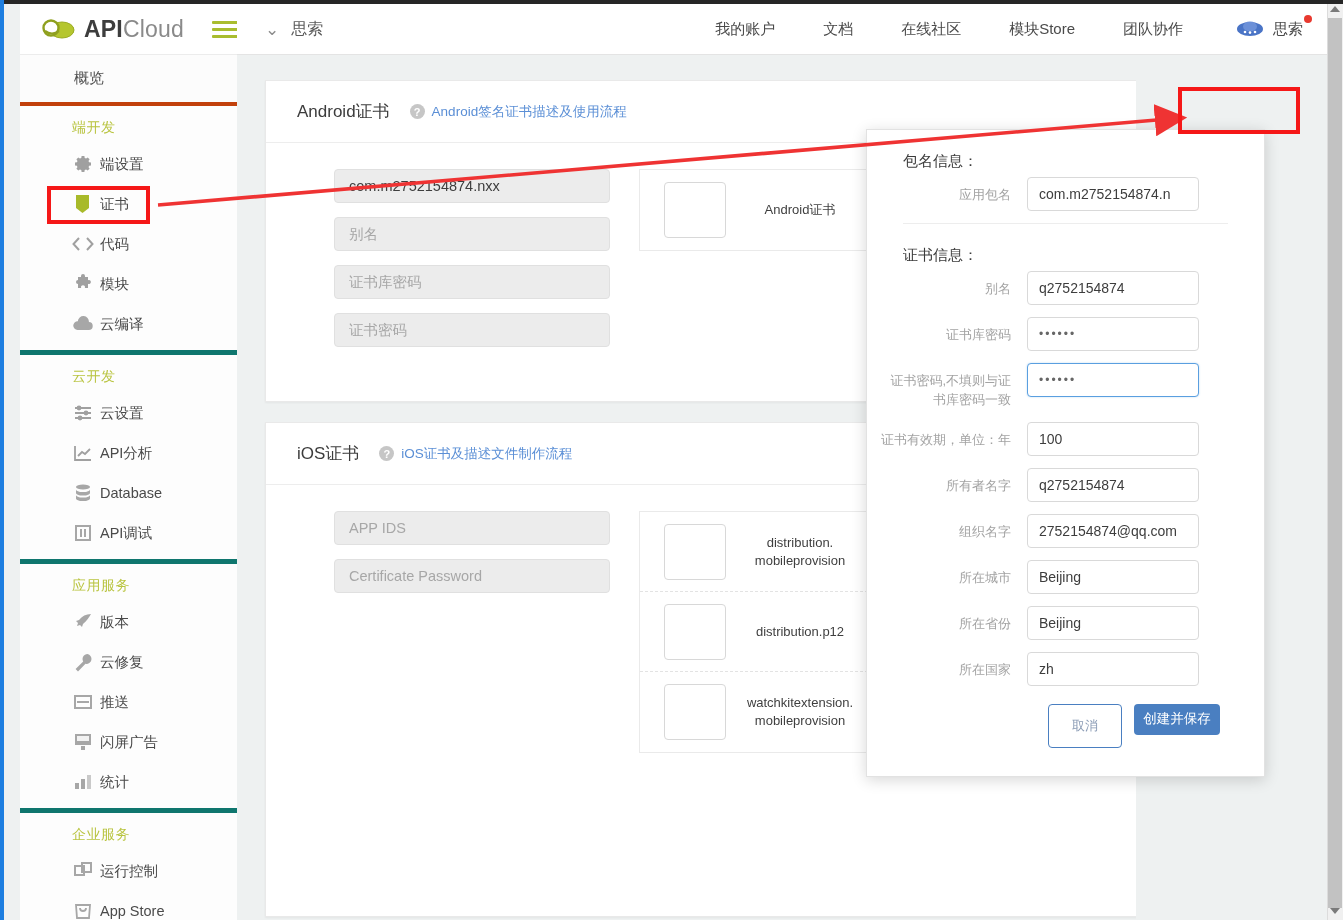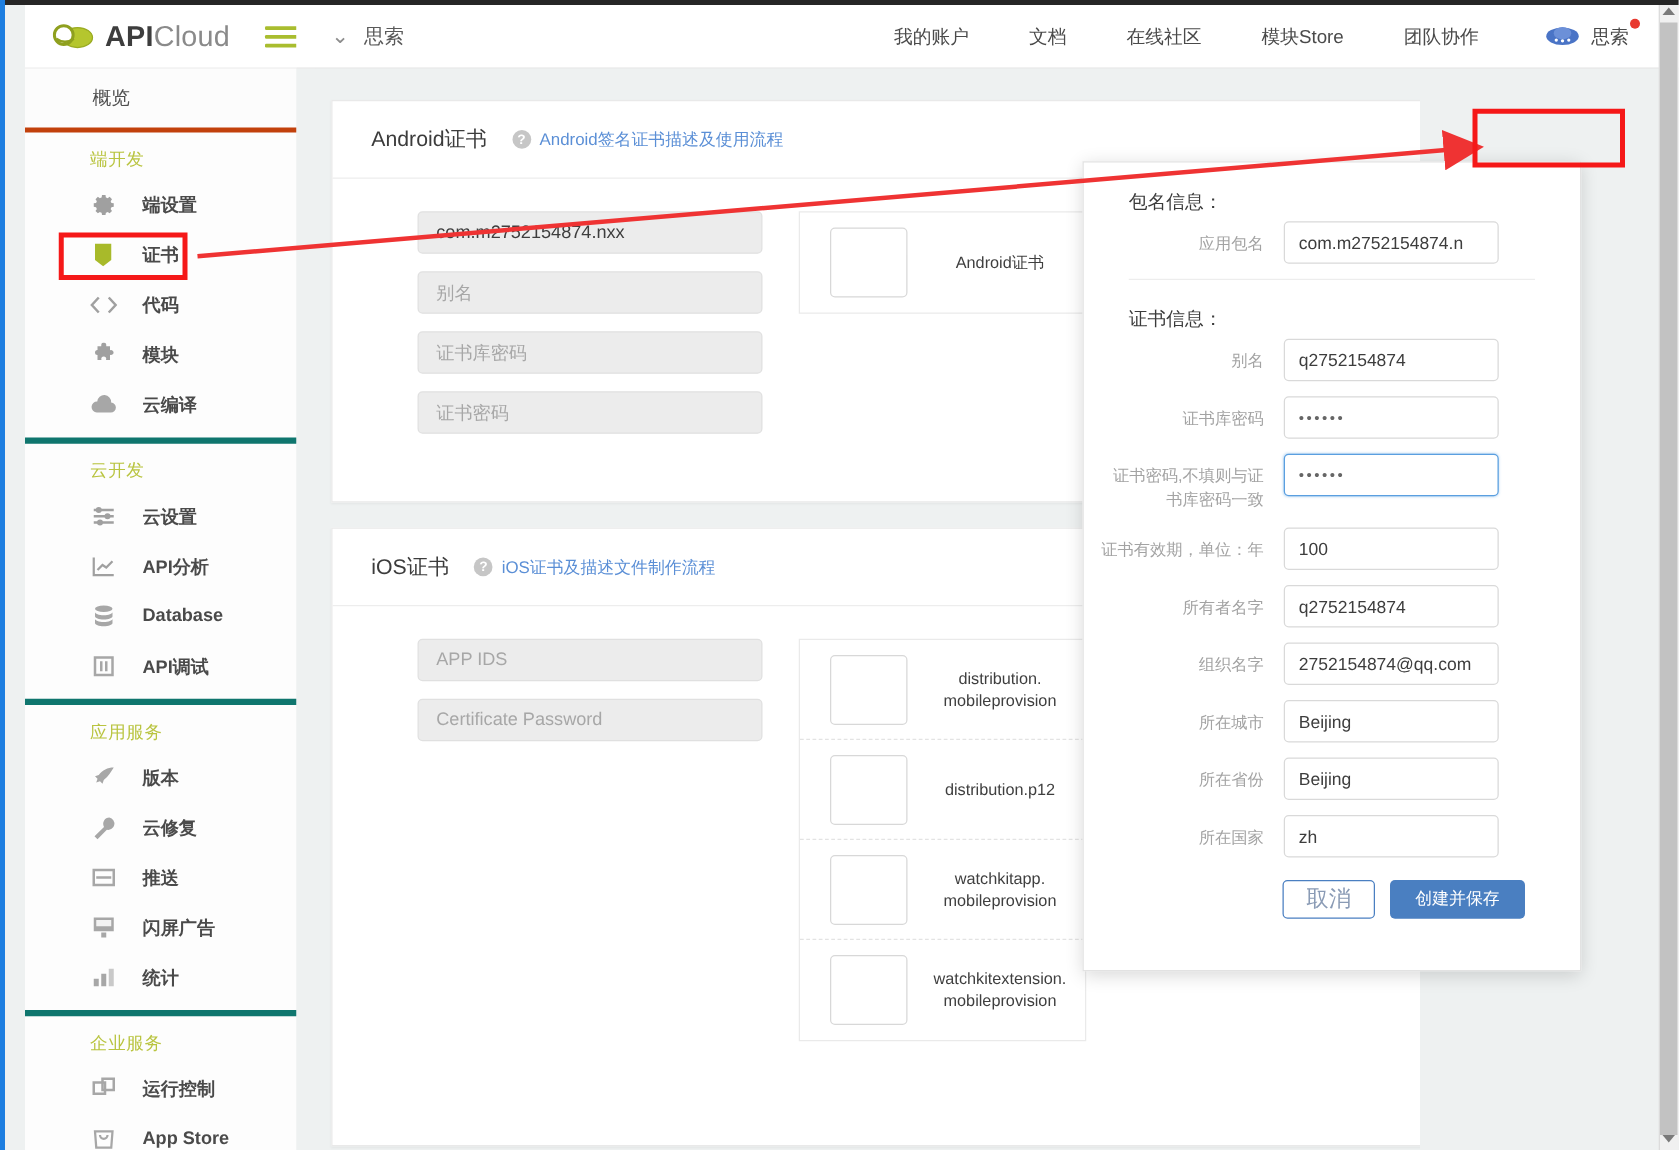--- a/index.html
+++ b/index.html
@@ -60,21 +60,21 @@
   }
   .nav-item {
     display: flex; align-items: center; height: 40px; padding-left: 52px;
     font-size: 14.5px; color: #4a4a4a; cursor: pointer; position: relative;
   }
   .nav-item .ico {
     position: absolute; left: 52px; width: 22px; height: 22px;
     display: flex; align-items: center; justify-content: center;
     color: #9b9b9b;
   }
-  .nav-item .lbl { margin-left: 42px; white-space: nowrap; font-weight: bold; }
+  .nav-item .lbl { margin-left: 28px; white-space: nowrap; }
 
   
   .header {
     position: absolute; top: 4px; left: 237px; width: 1106px; height: 51px;
     background: #fff; border-bottom: 1px solid #e4e4e4;
     display: flex; align-items: center;
   }
   .proj {
     display: flex; align-items: center; margin-left: 28px; cursor: pointer;
   }
@@ -188,26 +188,26 @@
     font-size: 14px; color: #3d3d3d; background: #fff; cursor: text;
     overflow: hidden; white-space: nowrap;
   }
   .m-input.focus { border-color: #5a9fe0; box-shadow: 0 0 2px rgba(90,159,224,.4); }
   .m-input.pwd { letter-spacing: 2px; color: #666; font-size: 12px; }
   .m-divider { height: 1px; background: #ededed; margin: 8px 36px 0 36px; }
   .m-actions {
     display: flex; justify-content: flex-end; padding: 6px 44px 0 0; gap: 12px;
   }
   .btn-cancel {
-    width: 74px; height: 31px; border: 1px solid #4a7fc1; border-radius: 4px;
-    color: #8a9bb5; font-size: 18px; background: #fff;
+    width: 74px; height: 44px; border: 1px solid #4a7fc1; border-radius: 4px;
+    color: #8a9bb5; font-size: 13px; background: #fff;
     display: flex; align-items: center; justify-content: center; cursor: pointer;
   }
   .btn-primary {
-    width: 108px; height: 31px; background: #4a7fc1; border-radius: 4px;
+    width: 86px; height: 31px; background: #4a7fc1; border-radius: 4px;
     color: #fff; font-size: 13.5px;
     display: flex; align-items: center; justify-content: center; cursor: pointer;
   }
 
   
   .hl-box {
     position: absolute; border: 4px solid #f51818; z-index: 60;
     pointer-events: none;
   }
   #hl-sidebar { left: 47px; top: 186px; width: 103px; height: 38px; }
@@ -519,25 +519,20 @@
               <div class="thumb"></div>
               <div class="fname">distribution.
 mobileprovision</div>
             </div>
             <div class="file-row">
               <div class="thumb"></div>
               <div class="fname">distribution.p12</div>
             </div>
             <div class="file-row">
               <div class="thumb"></div>
-              <div class="fname">watchkitapp.
-mobileprovision</div>
-            </div>
-            <div class="file-row">
-              <div class="thumb"></div>
               <div class="fname">watchkitextension.
 mobileprovision</div>
             </div>
           </div>
         </div>
         <div class="ios-extra">
           <div class="ios-circle"></div>
         </div>
         <div class="btn-col">
           <div class="save-btn">保存</div>

